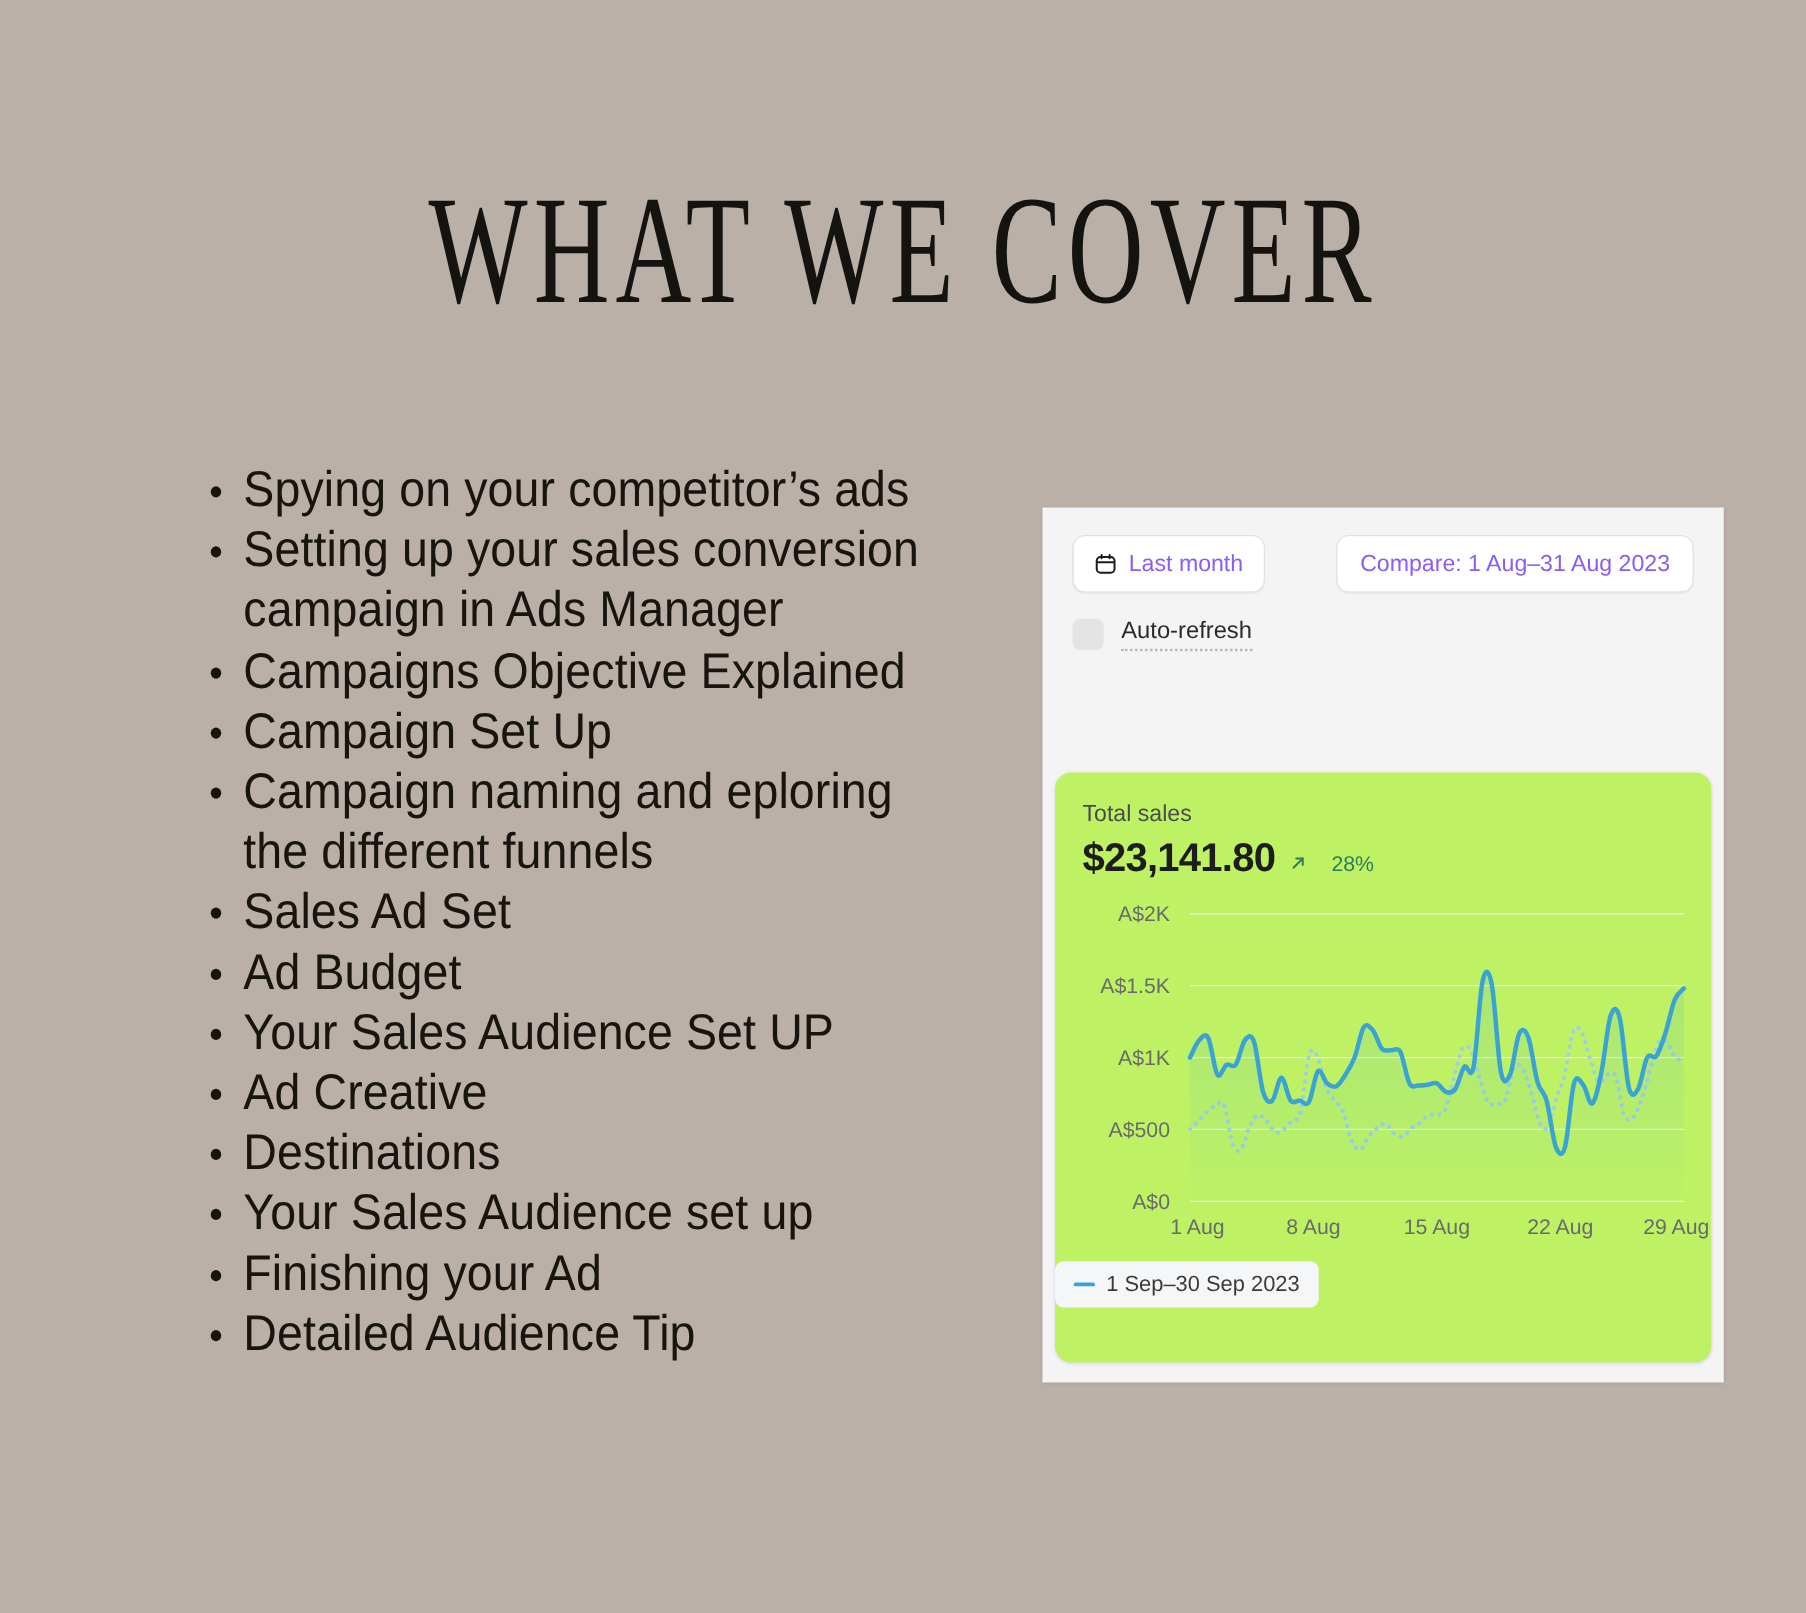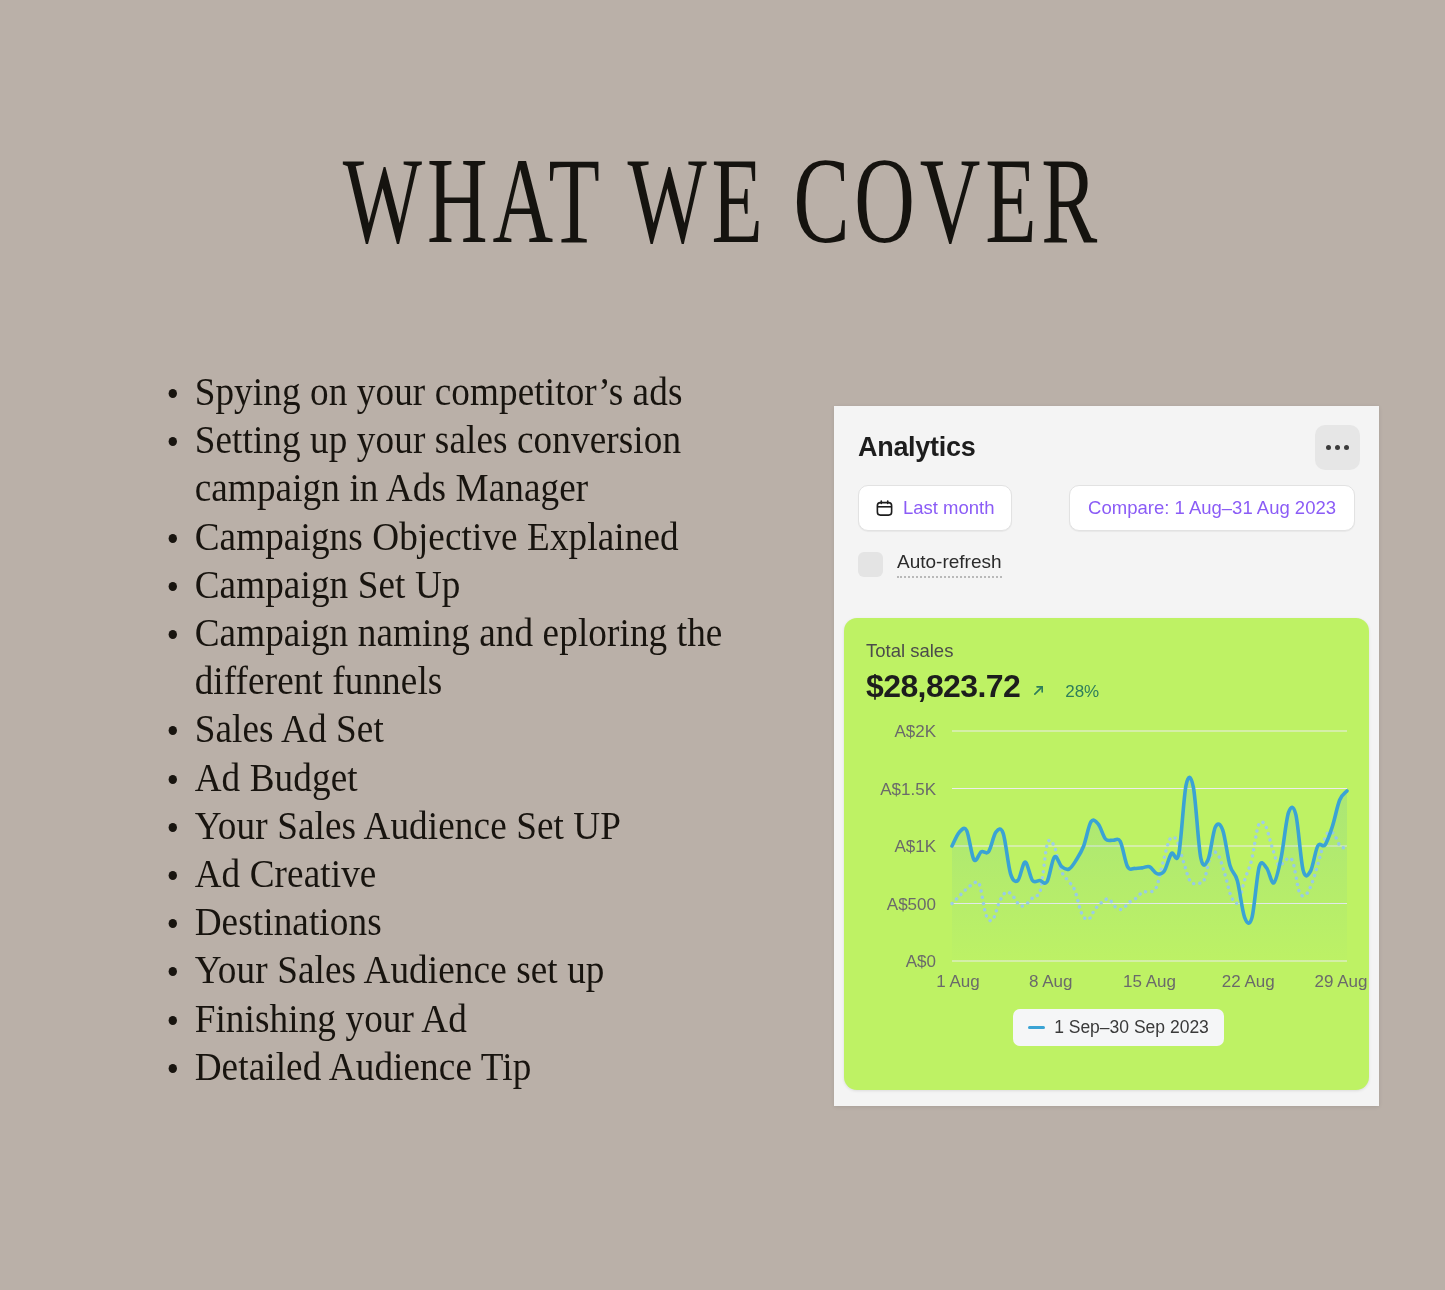--- a/index.html
+++ b/index.html
@@ -34,21 +34,21 @@
 
   
   .bullet-list {
     position: absolute;
     left: 150px;
     top: 368px;
     width: 670px;
     margin: 0;
     padding: 0;
     list-style: none;
-    font-family: Liberation Serif, serif;
+    font-family: Liberation Sans, sans-serif;
     color: #18140f;
   }
   .bullet-item {
     position: relative;
     padding-left: 48px;
     font-size: 40px;
     line-height: 48.2px;
     transform: scaleX(0.93);
     transform-origin: left center;
     letter-spacing: 0.1px;
@@ -185,24 +185,22 @@
 
   .plot-wrap {
     position: relative;
     margin-top: 12px;
     height: 290px;
   }
   .plot-svg { display: block; }
 
   .legend-row {
     display: flex;
-    justify-content: center;
     gap: 14px;
     margin-top: 2px;
-    margin-left: 24px;
   }
   .legend-chip {
     background: #f5f6f7;
     border-radius: 7px;
     padding: 8px 15px;
     display: flex;
     align-items: center;
     gap: 9px;
     font-size: 17.5px;
     color: #3a3a3a;
@@ -279,28 +277,20 @@
     <span>Finishing your Ad</span>
   </li>
   <li class="bullet-item">
     <span class="bullet-dot"></span>
     <span>Detailed Audience Tip</span>
   </li>
 </ul>
 
 <div class="analytics-panel">
 
-  <div class="panel-head">
-    <div class="panel-title">Analytics</div>
-    <div class="more-button">
-      <i></i>
-      <i></i>
-      <i></i>
-    </div>
-  </div>
 
   <div class="controls-row">
     <div class="chip">
       <span>
         <svg class="cal-icon" width="19" height="19" viewBox="0 0 20 20" fill="none">
           <rect x="2.5" y="3.8" width="15" height="13.2" rx="3.2" stroke="#1d1d1d" stroke-width="1.7"></rect>
           <path d="M2.8 8.2h14.4" stroke="#1d1d1d" stroke-width="1.7"></path>
           <path d="M6.6 2.2v2.6M13.4 2.2v2.6" stroke="#1d1d1d" stroke-width="1.7" stroke-linecap="round"></path>
         </svg>
       </span>
@@ -312,21 +302,21 @@
   </div>
 
   <div class="refresh-row">
     <div class="checkbox"></div>
     <span class="refresh-label">Auto-refresh</span>
   </div>
 
   <div class="chart-card">
     <div class="metric-label">Total sales</div>
     <div class="metric-row">
-      <span class="metric-value">$28,823.72</span>
+      <span class="metric-value">$23,141.80</span>
       <span class="metric-delta">
         <span>
           <svg width="13" height="13" viewBox="0 0 12 12" fill="none">
             <path d="M2.6 9.4L9.4 2.6" stroke="#2e7d5b" stroke-width="1.5" stroke-linecap="round"></path>
             <path d="M4.6 2.6h4.8v4.8" stroke="#2e7d5b" stroke-width="1.5" stroke-linecap="round" stroke-linejoin="round"></path>
           </svg>
         </span>
         <span>28%</span>
       </span>
     </div>

